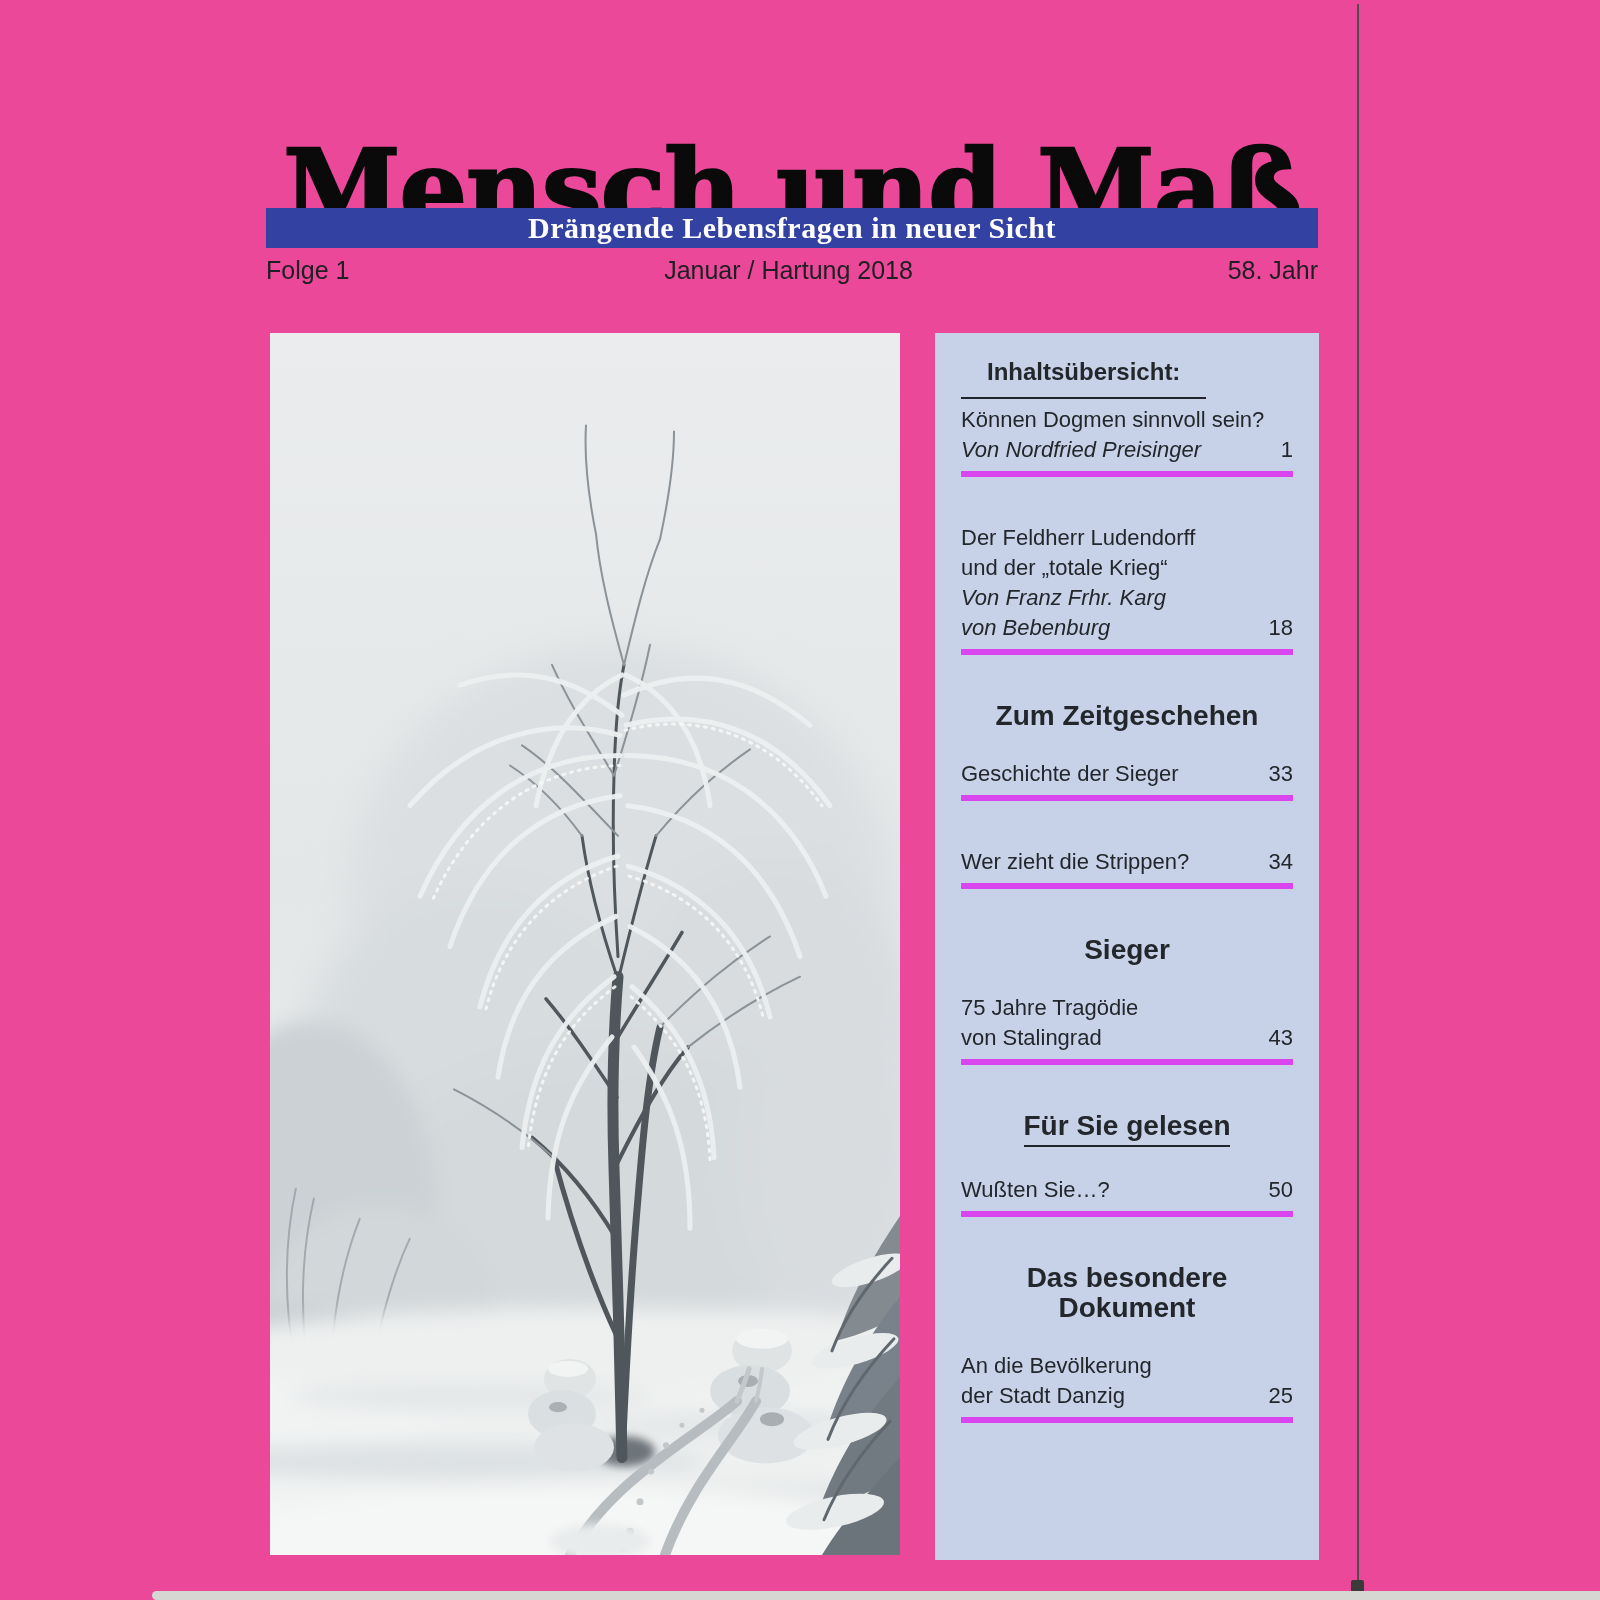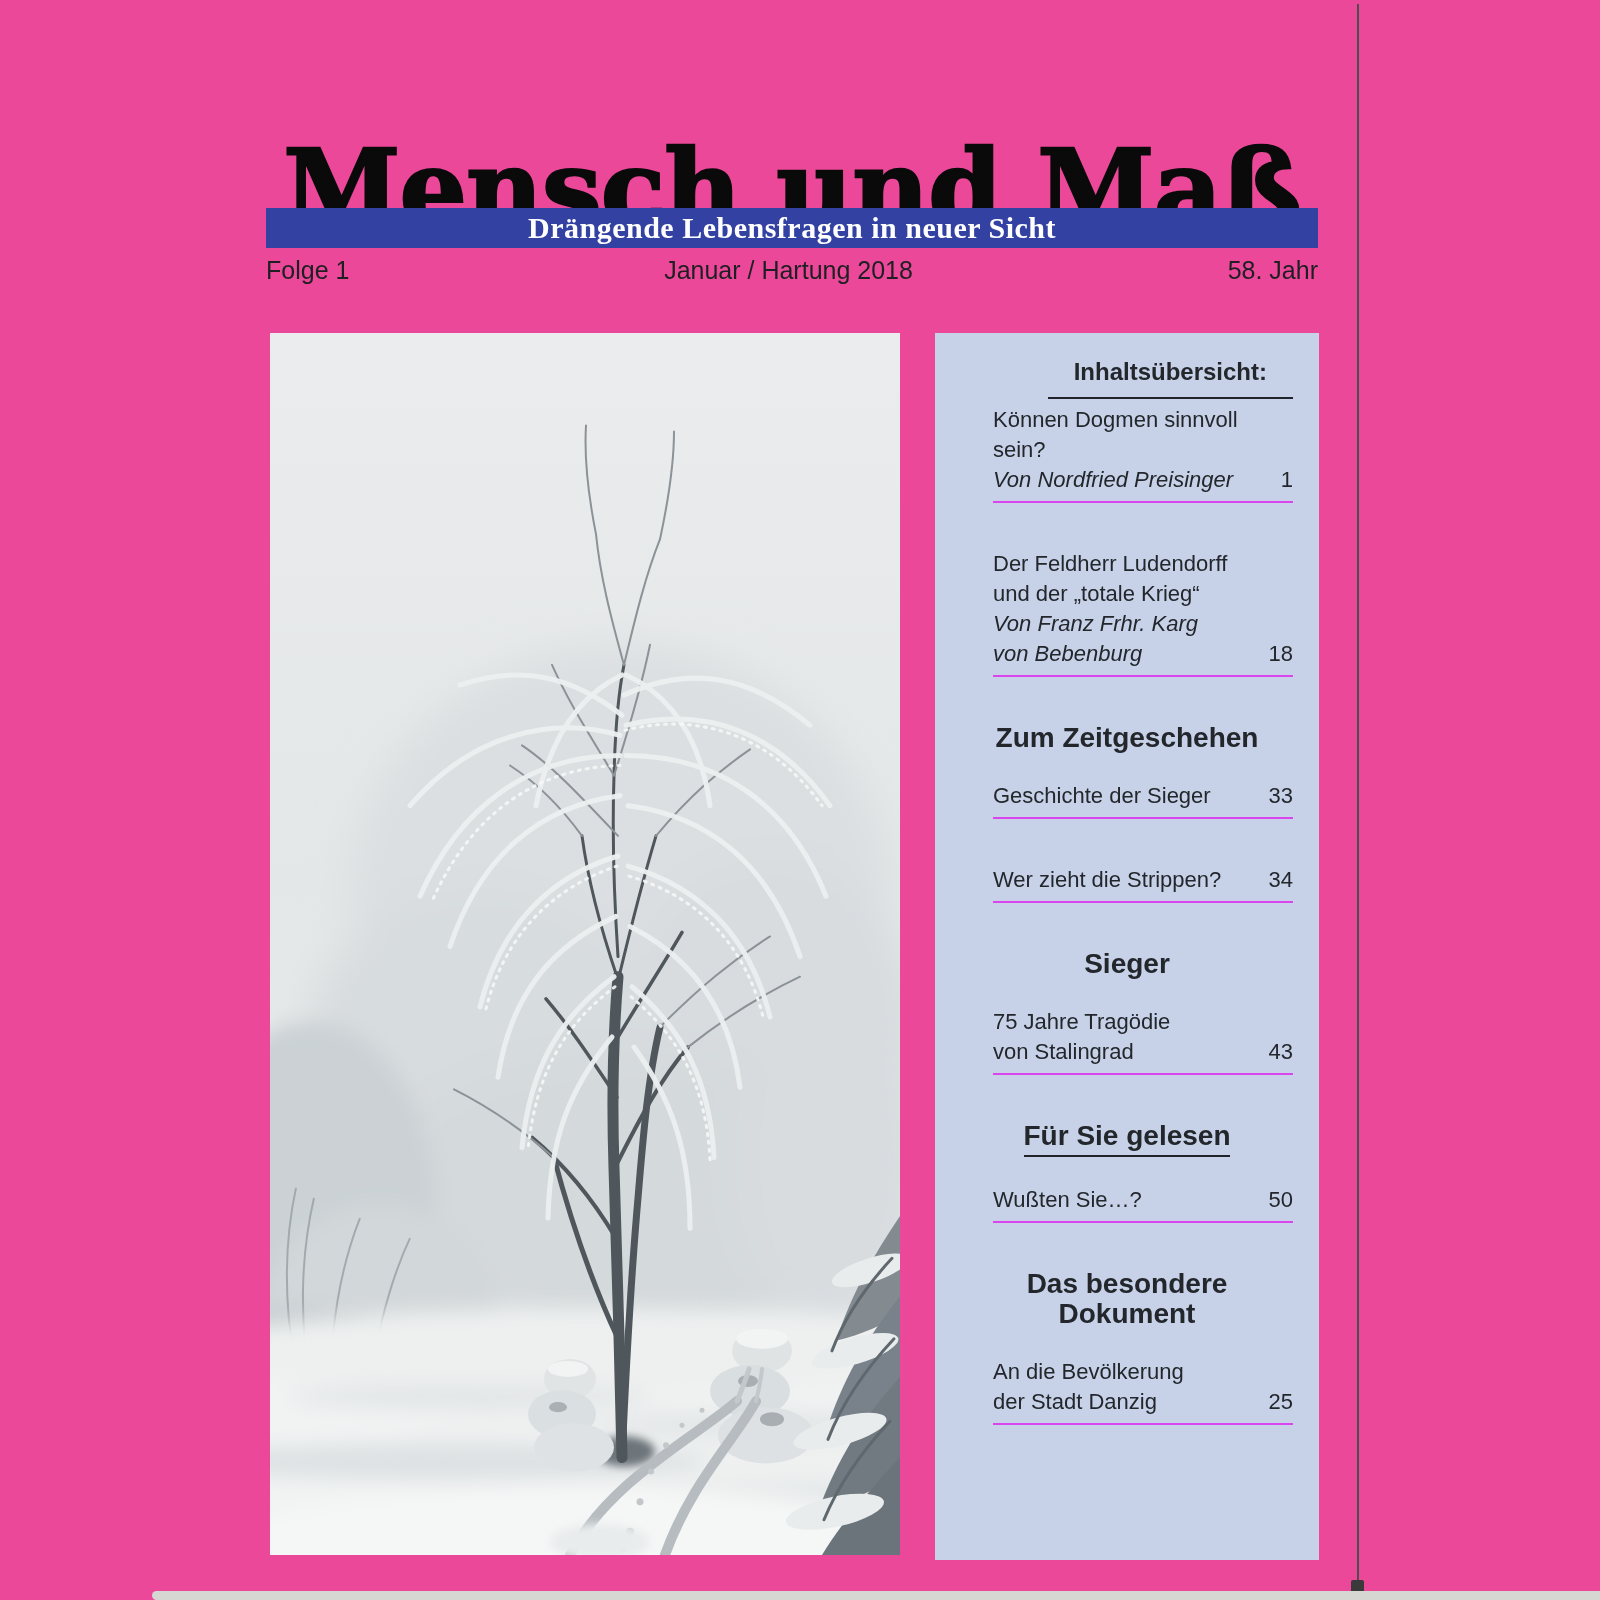--- a/index.html
+++ b/index.html
@@ -37,25 +37,25 @@
     position:absolute; left:270px; top:333px; width:630px; height:1222px;
     background:#e8eaeb; overflow:hidden;
   }
   .photo svg { display:block; width:630px; height:1222px; }
   
   .toc {
     position:absolute; left:935px; top:333px; width:384px; height:1227px;
     background:#c7d2e8; box-sizing:border-box; padding:24px 26px;
     color:#23272c;
   }
-  .toc-heading { text-align:right; font-weight:bold; font-size:24px; line-height:30px; margin-bottom:6px; }
+  .toc-heading { text-align:left; font-weight:bold; font-size:24px; line-height:30px; margin-bottom:6px; }
   .toc-heading span { display:inline-block; border-bottom:2px solid #20242a; padding:0 26px 10px; }
   .toc-entry {
     font-size:22px; line-height:30px;
-    border-bottom:2px solid #d946ef; padding-bottom:6px; margin-bottom:46px;margin-left:32px;
+    border-bottom:6px solid #d946ef; padding-bottom:6px; margin-bottom:46px;
   }
   .t-line.last { display:flex; justify-content:space-between; align-items:flex-end; }
   .it { font-style:italic; }
   .pg { font-style:normal; }
   .toc-section { text-align:center; font-weight:bold; font-size:28px; line-height:30px; margin-bottom:28px; }
   .toc-section.ul span { display:inline-block; border-bottom:2px solid #20242a; padding-bottom:4px; }
   
   .edge-line {
     position:absolute; left:1357px; top:4px; width:2px; height:1592px;
     background:#4e4e4e;

